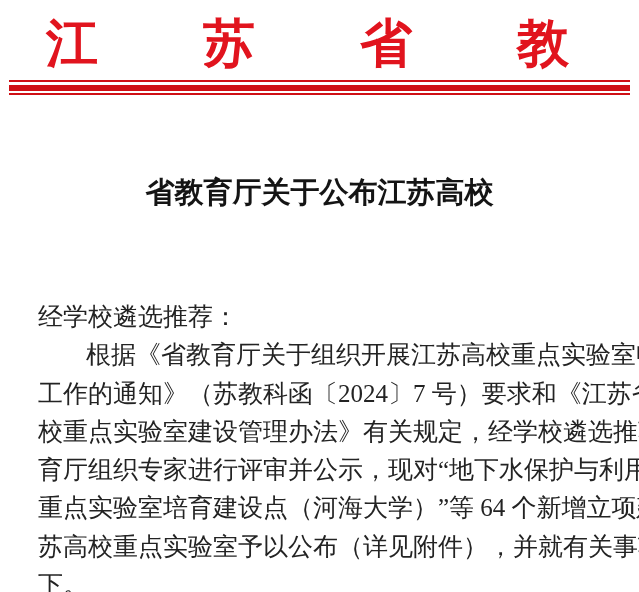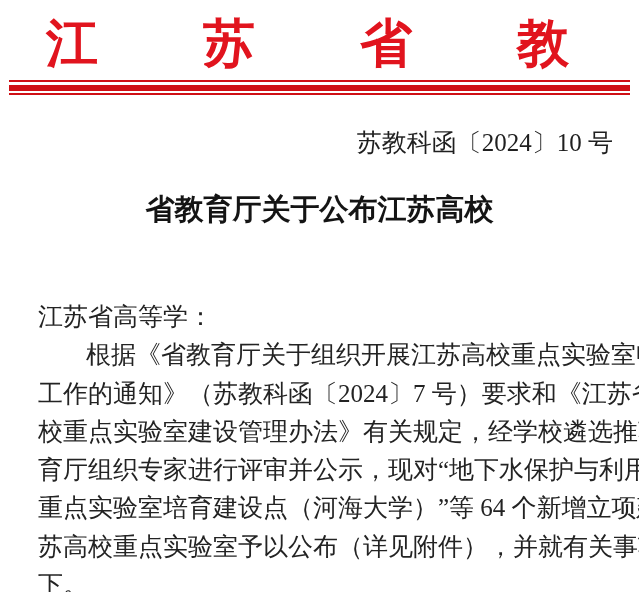--- a/index.html
+++ b/index.html
@@ -53,21 +53,21 @@
     right: 26px;
     font-size: 25px;
     line-height: 32px;
     color: #1f1f1f;
     white-space: nowrap;
   }
 
   
   .title {
     position: absolute;
-    top: 192px;
+    top: 175px;
     left: 0;
     width: 100%;
     text-align: center;
     color: #141414;
     font-size: 29px;
     font-weight: bold;
     line-height: 35px;
   }
 
   
@@ -96,28 +96,27 @@
   <h1 class="agency">江  苏  省  教  育  厅</h1>
 
   <div class="rule">
     <div class="thin"></div>
     <div class="gap"></div>
     <div class="thick"></div>
     <div class="gap"></div>
     <div class="thin"></div>
   </div>
 
-  <div class="doc-number">苏教科函〔2024〕10 号</div>
 
   <div class="title">
     <div>省教育厅关于公布江苏高校</div>
   </div>
 
   <div class="body-text">
-    <div class="line">江苏省高等学：</div>
+    <div class="line">经学校遴选推荐：</div>
     <div class="line first-line">根据《省教育厅关于组织开展江苏高校重点实验室申报建设</div>
     <div class="line">工作的通知》（苏教科函〔2024〕7 号）要求和《江苏省高等学</div>
     <div class="line">校重点实验室建设管理办法》有关规定，经学校遴选推荐，省教</div>
     <div class="line">育厅组织专家进行评审并公示，现对“地下水保护与利用国家级</div>
     <div class="line">重点实验室培育建设点（河海大学）”等 64 个新增立项建设的江</div>
     <div class="line">苏高校重点实验室予以公布（详见附件），并就有关事项通知如</div>
     <div class="line">下。</div>
   </div>
 
 </div>

